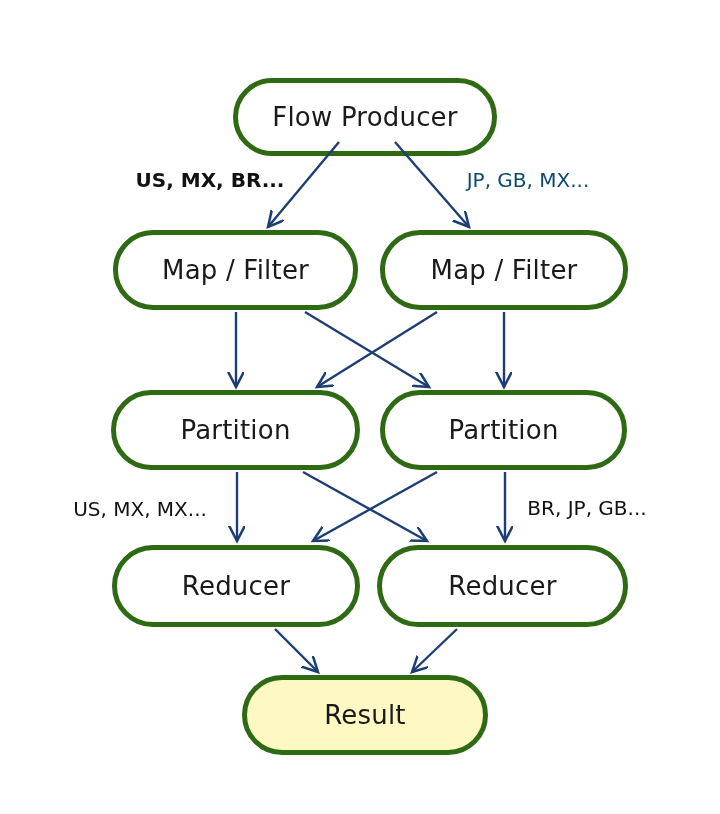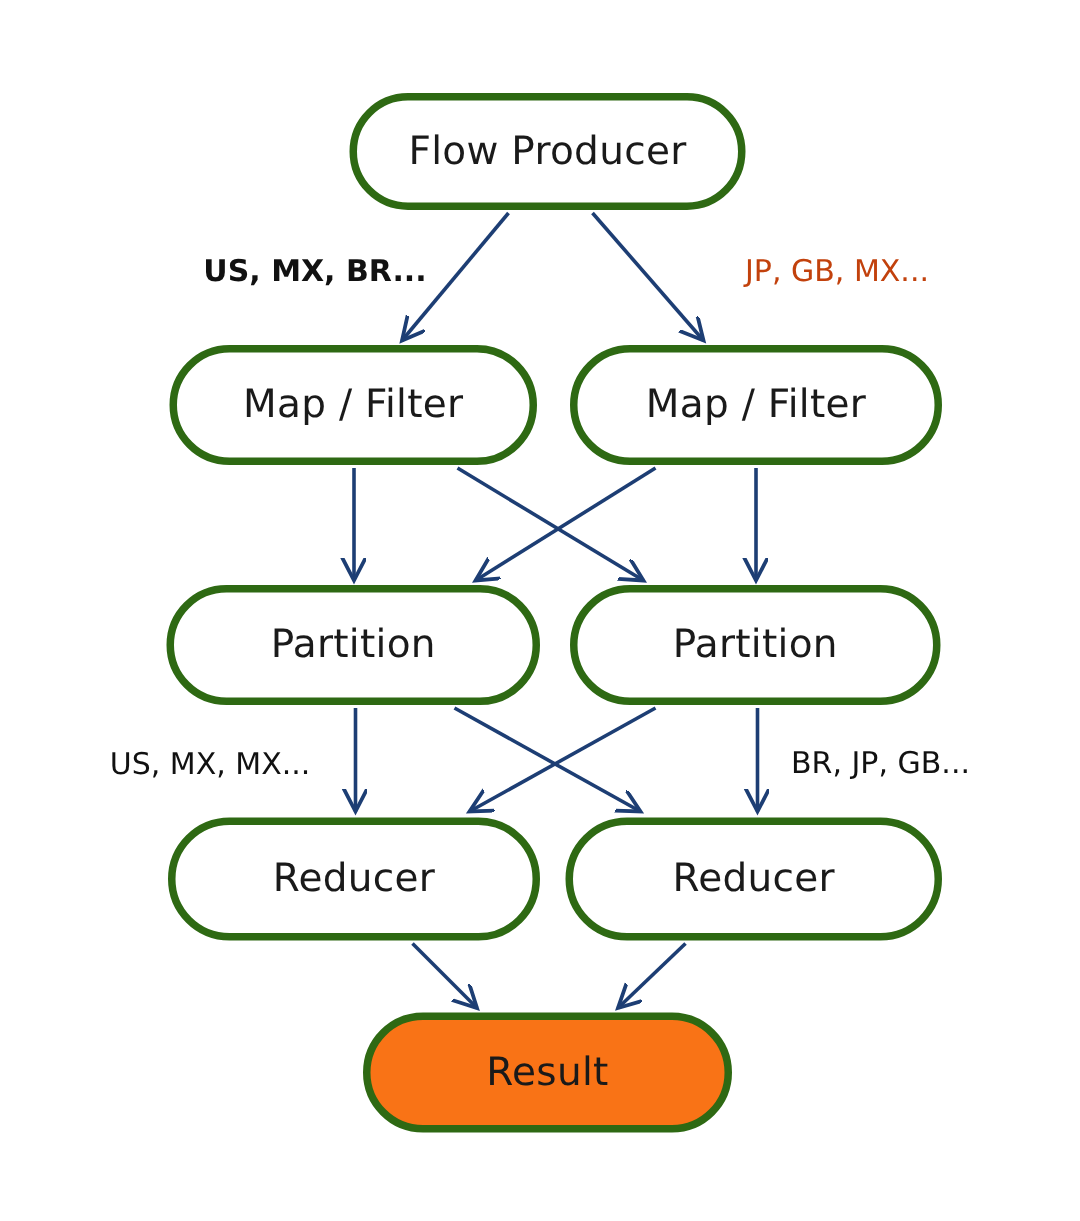--- a/index.html
+++ b/index.html
@@ -63,41 +63,41 @@
       <line x1="305" y1="312" x2="429" y2="387" stroke="#1d3e74" stroke-width="2.4" marker-end="url(#vee)"></line>
       <line x1="437" y1="312" x2="317" y2="387" stroke="#1d3e74" stroke-width="2.4" marker-end="url(#vee)"></line>
       <line x1="504" y1="312" x2="504" y2="387" stroke="#1d3e74" stroke-width="2.4" marker-end="url(#vee)"></line>
       <line x1="237" y1="472" x2="237" y2="541" stroke="#1d3e74" stroke-width="2.4" marker-end="url(#vee)"></line>
       <line x1="303" y1="472" x2="427" y2="541" stroke="#1d3e74" stroke-width="2.4" marker-end="url(#vee)"></line>
       <line x1="437" y1="472" x2="313" y2="541" stroke="#1d3e74" stroke-width="2.4" marker-end="url(#vee)"></line>
       <line x1="505" y1="472" x2="505" y2="541" stroke="#1d3e74" stroke-width="2.4" marker-end="url(#vee)"></line>
       <line x1="275" y1="629" x2="318" y2="672" stroke="#1d3e74" stroke-width="2.4" marker-end="url(#vee)"></line>
       <line x1="457" y1="629" x2="412" y2="672" stroke="#1d3e74" stroke-width="2.4" marker-end="url(#vee)"></line>
     </svg>
-<div class="node" style="left: 233px; top: 62px; width: 264px; height: 78px; border-color: rgb(46, 105, 19); background: rgb(255, 255, 255); color: rgb(26, 26, 26);">
+<div class="node" style="left: 233px; top: 78px; width: 264px; height: 78px; border-color: rgb(46, 105, 19); background: rgb(255, 255, 255); color: rgb(26, 26, 26);">
       <span>Flow Producer</span>
     </div>
     <div class="node" style="left: 113px; top: 230px; width: 245px; height: 80px; border-color: rgb(46, 105, 19); background: rgb(255, 255, 255); color: rgb(26, 26, 26);">
       <span>Map / Filter</span>
     </div>
     <div class="node" style="left: 380px; top: 230px; width: 248px; height: 80px; border-color: rgb(46, 105, 19); background: rgb(255, 255, 255); color: rgb(26, 26, 26);">
       <span>Map / Filter</span>
     </div>
     <div class="node" style="left: 111px; top: 390px; width: 249px; height: 80px; border-color: rgb(46, 105, 19); background: rgb(255, 255, 255); color: rgb(26, 26, 26);">
       <span>Partition</span>
     </div>
     <div class="node" style="left: 380px; top: 390px; width: 247px; height: 80px; border-color: rgb(46, 105, 19); background: rgb(255, 255, 255); color: rgb(26, 26, 26);">
       <span>Partition</span>
     </div>
     <div class="node" style="left: 112px; top: 545px; width: 248px; height: 82px; border-color: rgb(46, 105, 19); background: rgb(255, 255, 255); color: rgb(26, 26, 26);">
       <span>Reducer</span>
     </div>
     <div class="node" style="left: 377px; top: 545px; width: 251px; height: 82px; border-color: rgb(46, 105, 19); background: rgb(255, 255, 255); color: rgb(26, 26, 26);">
       <span>Reducer</span>
     </div>
-    <div class="node" style="left: 242px; top: 675px; width: 246px; height: 80px; border-color: rgb(46, 105, 19); background: #f97316; color: rgb(26, 26, 26);">
+    <div class="node" style="left: 242px; top: 675px; width: 246px; height: 80px; border-color: rgb(46, 105, 19); background: #fef9c3; color: rgb(26, 26, 26);">
       <span>Result</span>
     </div>
     <div class="edge-label" style="left: 210px; top: 180px; color: rgb(17, 17, 17); font-weight: bold;">US, MX, BR...</div>
-    <div class="edge-label" style="left: 528px; top: 180px; color: #c2410c; margin-left: 30px;">JP, GB, MX...</div>
+    <div class="edge-label" style="left: 528px; top: 180px; color: #0c4a6e;">JP, GB, MX...</div>
     <div class="edge-label" style="left: 587px; top: 508px; color: rgb(17, 17, 17);">BR, JP, GB...</div>
     <div class="edge-label" style="left: 140px; top: 509px; color: rgb(17, 17, 17);">US, MX, MX...</div>
   </div>
 
 </body></html>

